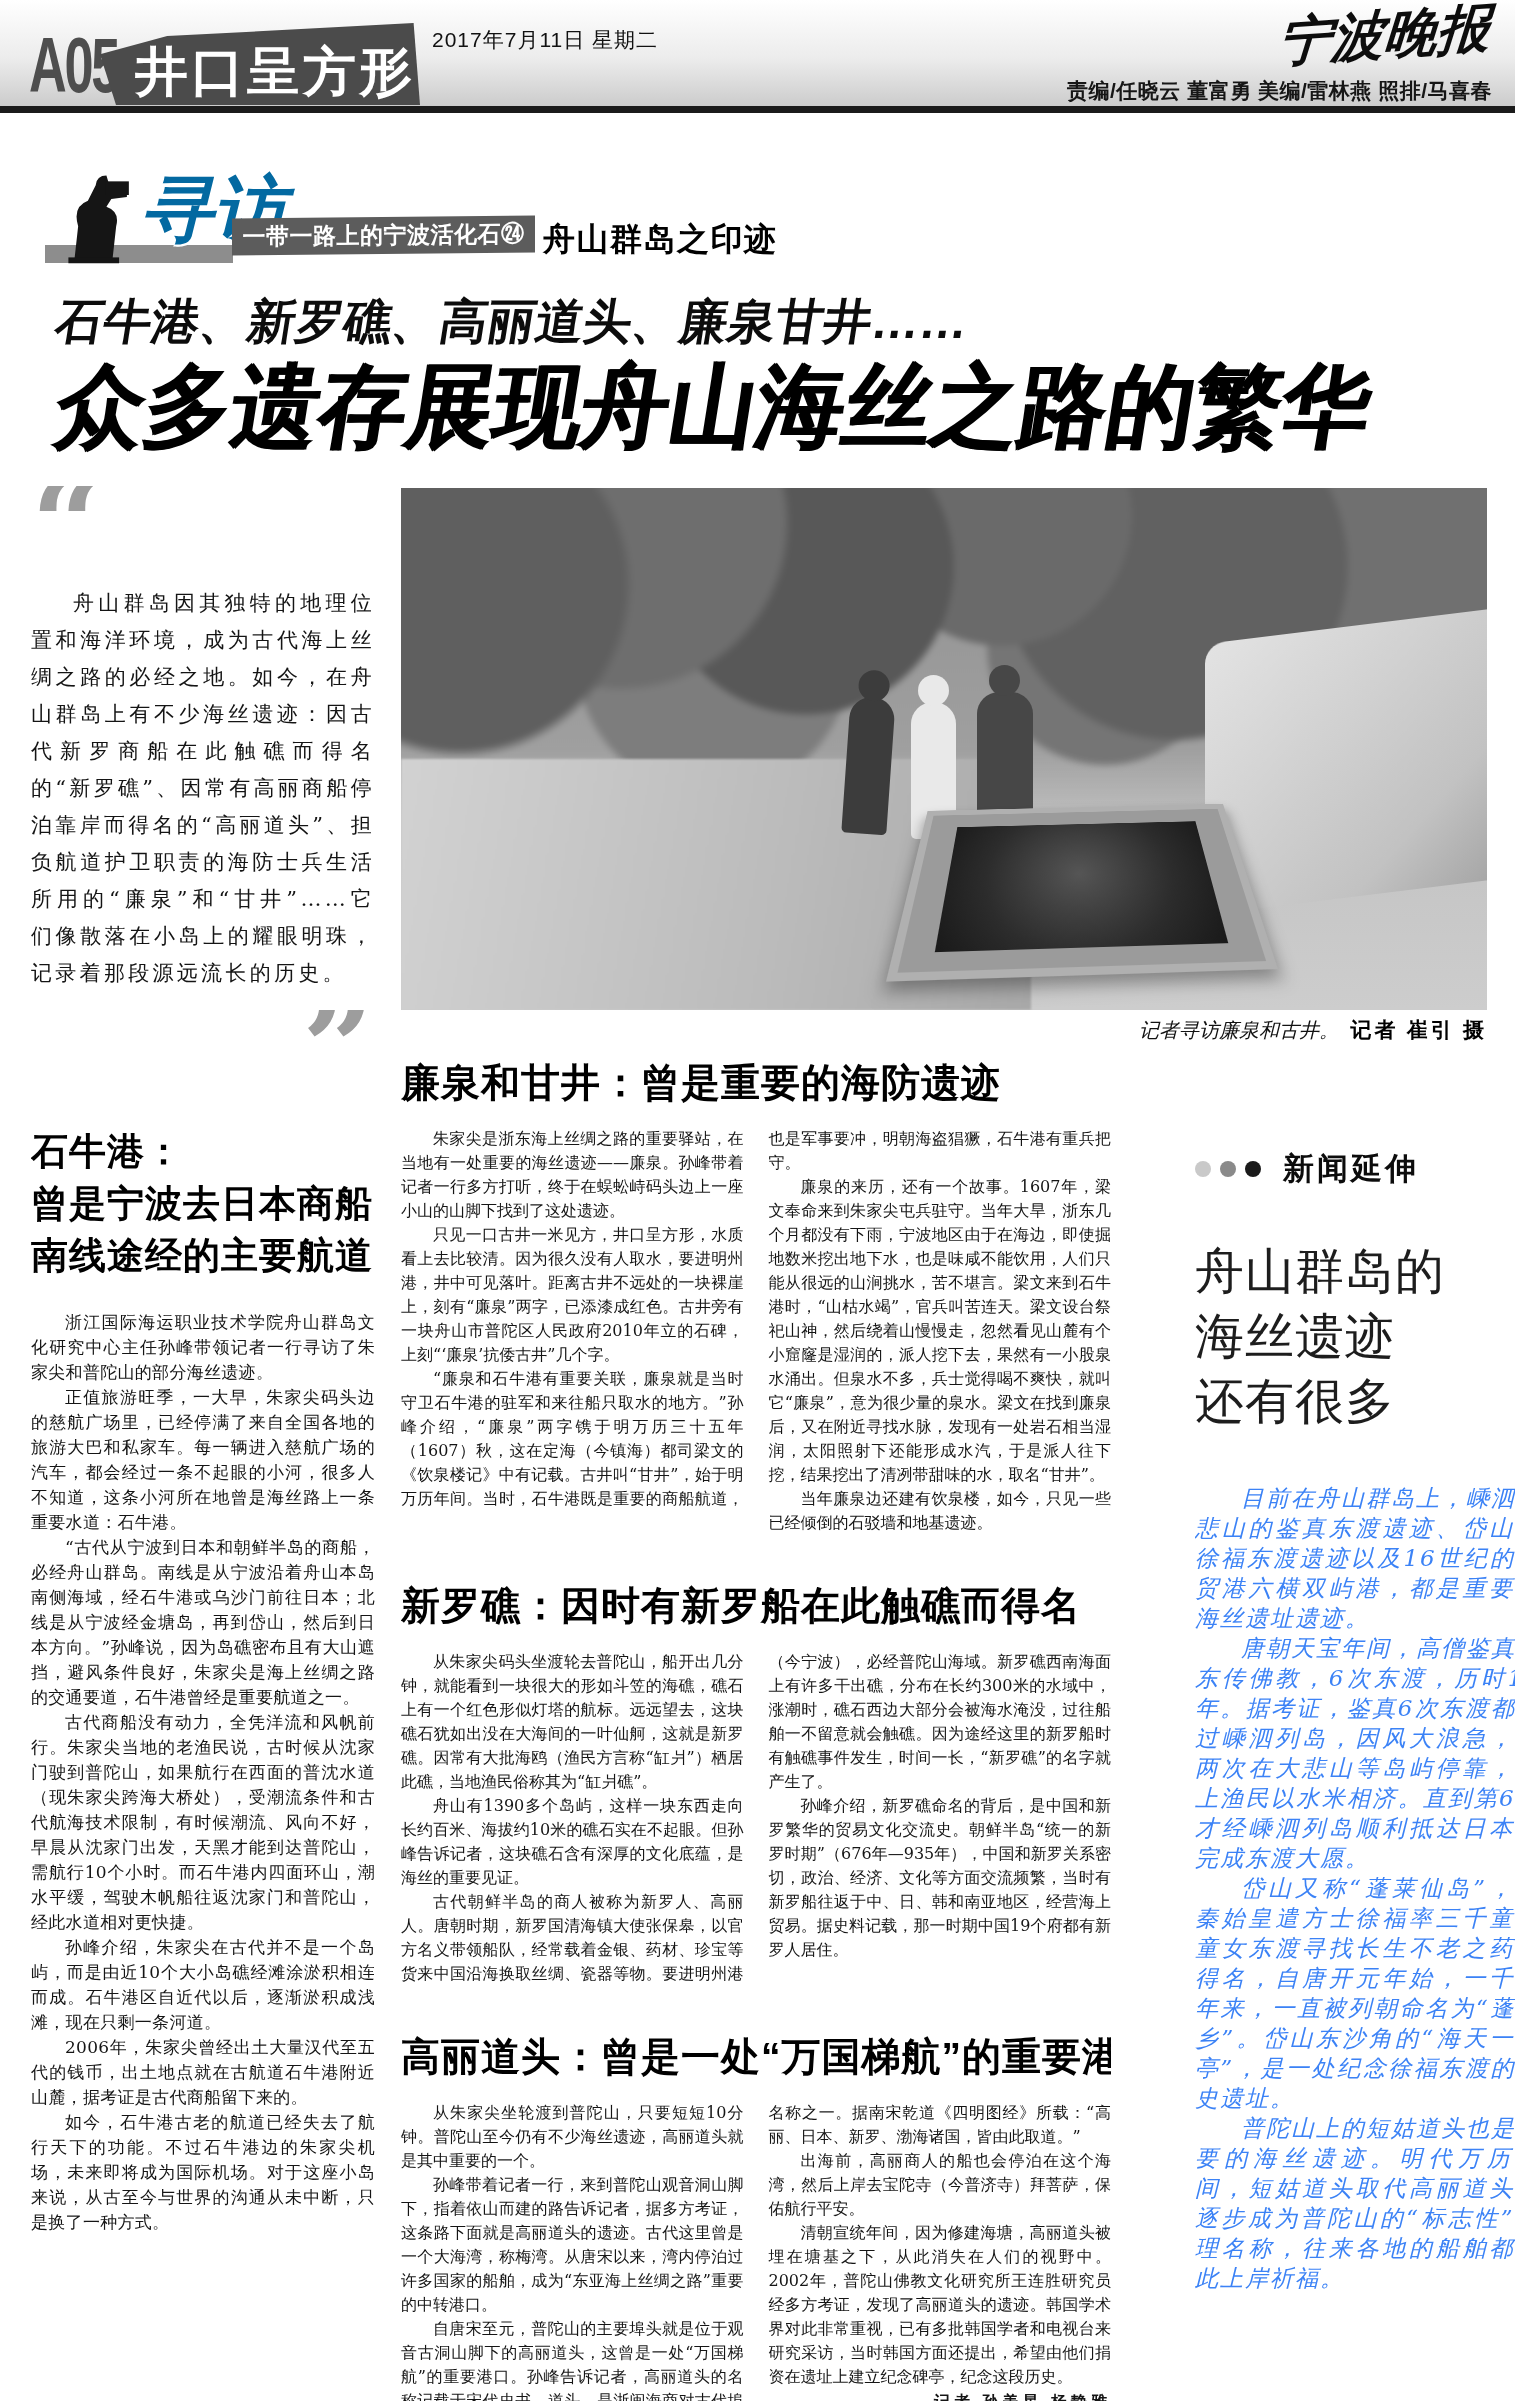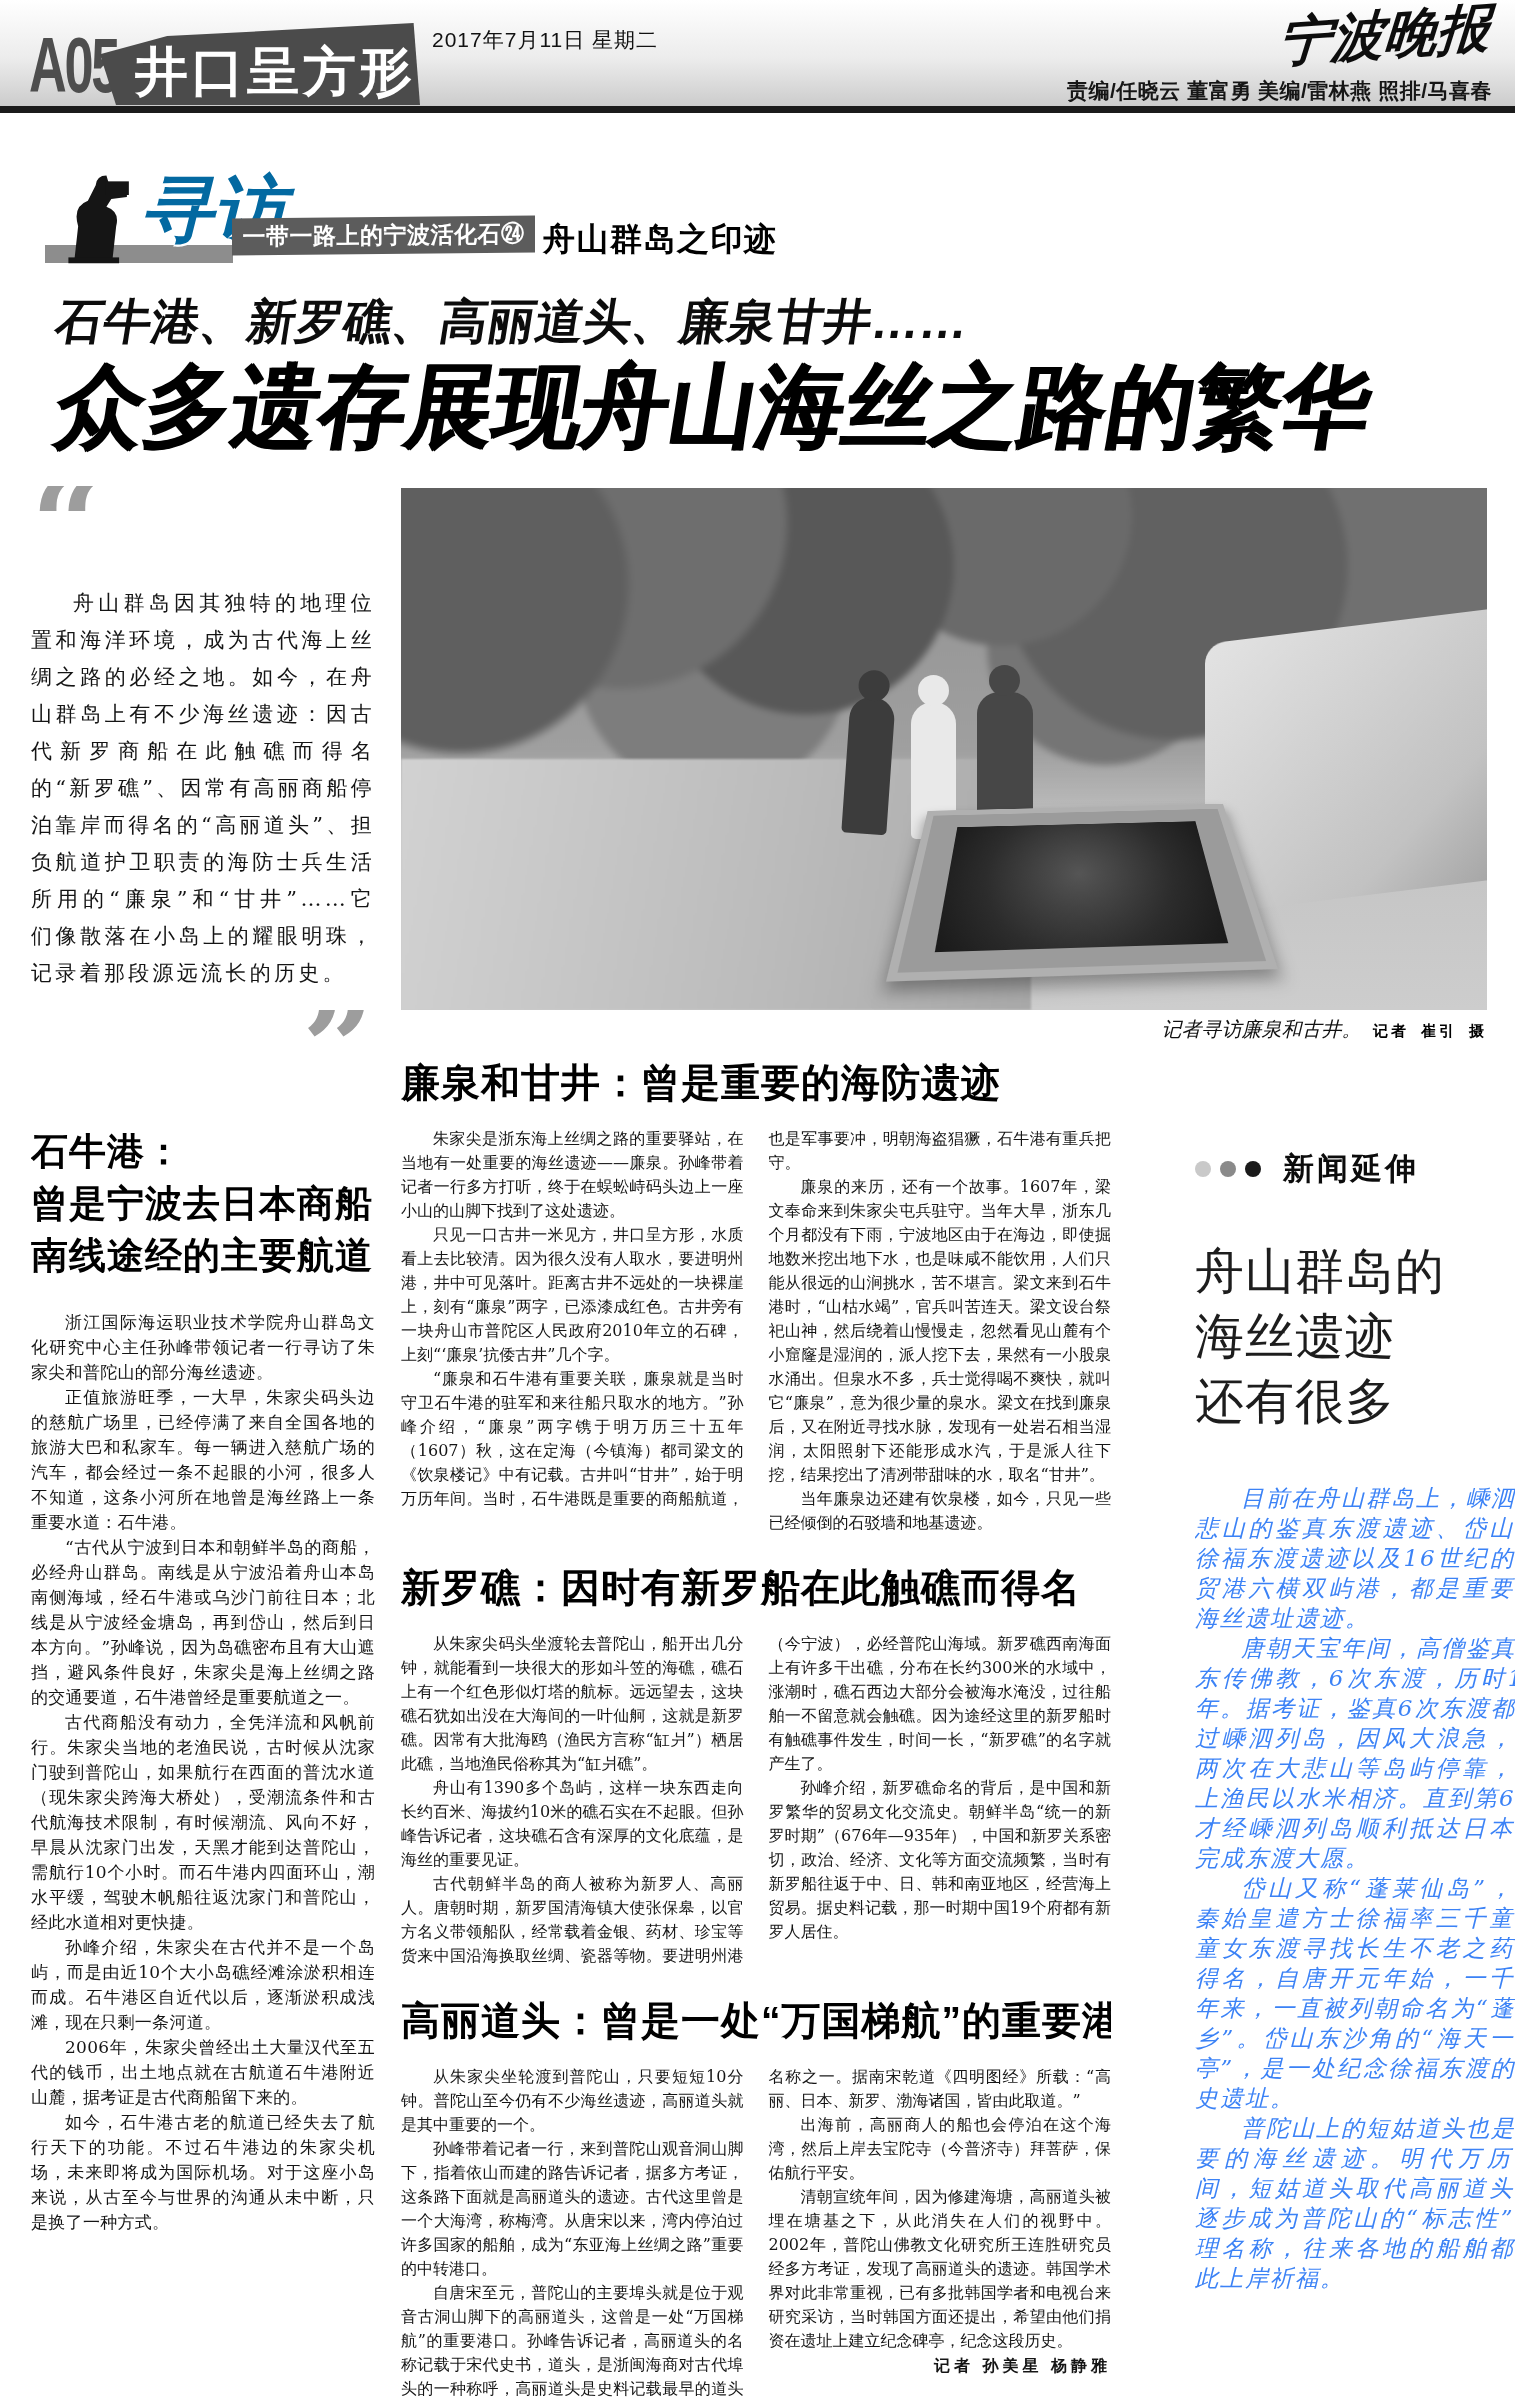--- a/index.html
+++ b/index.html
@@ -133,21 +133,21 @@
     margin-left:-15.7px; border-radius:50%; background:inherit;
   }
   .fig-a { left:41%; top:40%; background:#3c3c3c; transform:rotate(4deg); }
   .fig-b { left:47%; top:41%; background:#e9e9e9; }
   .fig-c { left:53%; top:39%; background:#474747; width:56px; }
   .photo-caption {
     position:absolute; left:401px; top:1016px; width:1086px;
     text-align:right; white-space:nowrap;
   }
   .photo-caption .cap-text { font-family:"DejaVu Serif", serif; font-style:italic; font-size:20px; color:#111;margin-left:27px; }
-  .photo-caption .cap-credit { font-family:Liberation Mono, monospace; font-weight:bold; font-size:15px; color:#000; margin-left:9px; letter-spacing:3px; }
+  .photo-caption .cap-credit { font-family:Liberation Serif, serif; font-weight:bold; font-size:21px; color:#000; margin-left:9px; letter-spacing:3px; }
   
   .col-left { position:absolute; left:31px; top:486px; width:344px; height:1915px; overflow:hidden; }
   .quote-open, .quote-close {
     font-family:"DejaVu Serif", serif; font-weight:bold; font-size:127px;
     color:#9d9d9d; line-height:.62; height:76px; overflow:hidden;
   }
   .quote-close { text-align:right; margin-top:18px; }
   .quote-text {
     margin-top:23px; font-size:21px; line-height:37px; letter-spacing:3.3px;
     text-align:justify; text-indent:2em; color:#141414;
@@ -163,21 +163,21 @@
   }
   .article1 p { font-size:17px; line-height:25px; letter-spacing:0.3px; }
   
   .col-mid { position:absolute; left:401px; top:1056px; width:710px; height:1345px; overflow:hidden; }
   .mid-section h2 {
     font-family:"Liberation Sans", sans-serif; font-weight:900;
     font-size:39px; color:#000; letter-spacing:1px; margin-bottom:17px; white-space:nowrap;
   }
   .mid-body { column-count:2; column-gap:25px; }
   .mid-body p { font-size:16px; line-height:24px; }
-  .mid-section + .mid-section { margin-top:26px; }
+  .mid-section + .mid-section { margin-top:44px; }
   .byline {
     text-indent:0 !important; text-align:right !important;
     font-family:"Liberation Sans", sans-serif; font-weight:bold;
     font-size:16.7px; letter-spacing:4px; margin-top:1px;
   }
   
   .col-right { position:absolute; left:1195px; top:1148px; width:346px; height:1254px; overflow:hidden; }
   .ext-row { display:flex; align-items:center; gap:9px; margin-bottom:49px; }
   .dot { width:16px; height:16px; border-radius:50%; }
   .dot-1 { background:#c9c9c9; }

